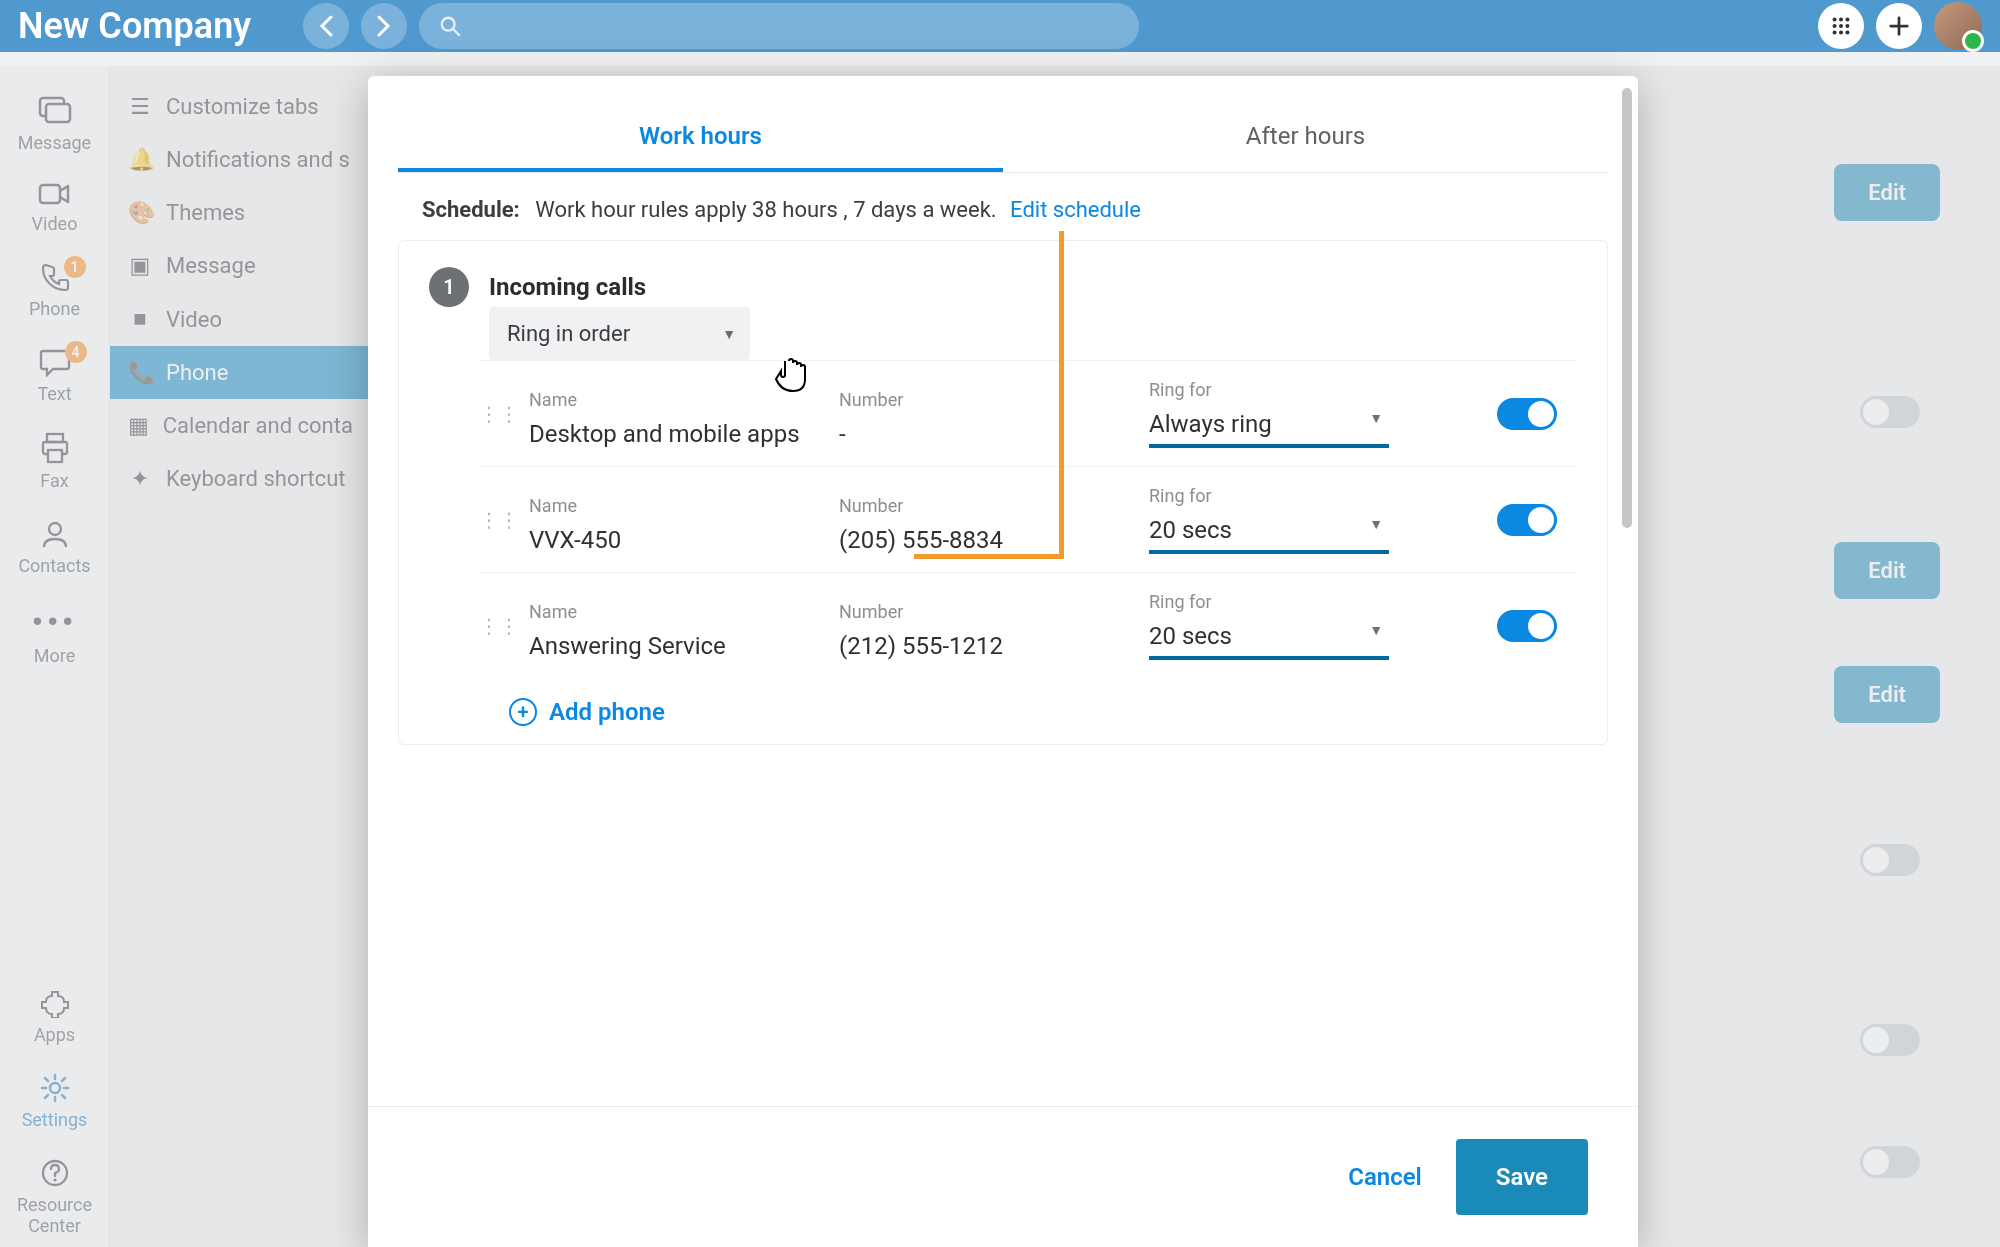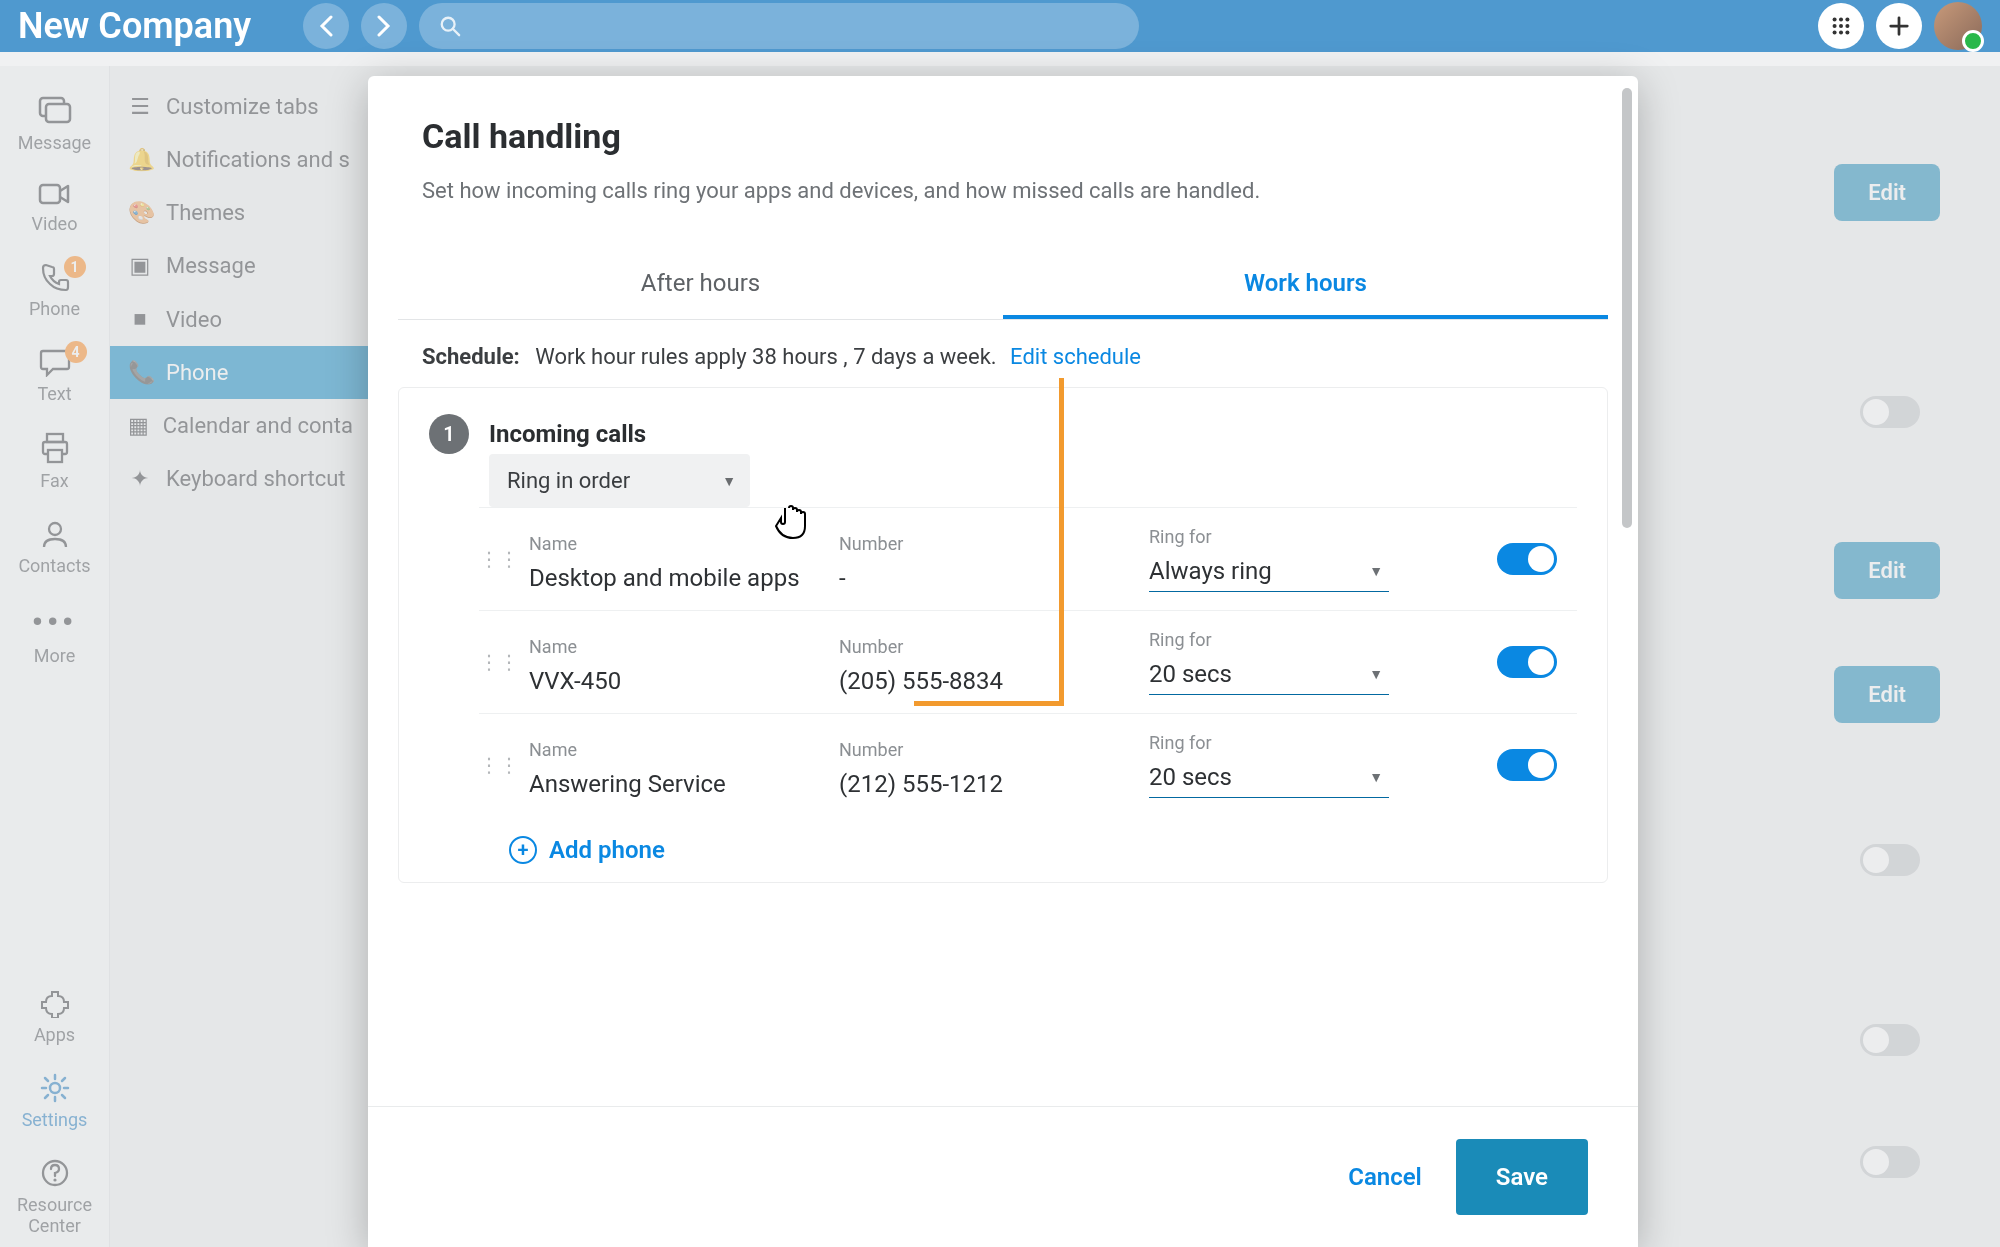--- a/index.html
+++ b/index.html
@@ -64,21 +64,21 @@
 .ringmode { margin-left:60px; background:#f0f1f2; border-radius:4px; padding:14px 120px 14px 18px; font-size:22px; color:#3a3d40; display:inline-block; position:relative; cursor:pointer;}
 .ringmode .chevy{position:absolute;right:14px;top:50%;transform:translateY(-50%);font-size:14px;color:#6a6d70;}
 .cursor { position:absolute; font-size:34px; pointer-events:none;}
 .annot { position:absolute; border:5px solid #f29a2e; border-top:none; border-left:none; }
 
 .device { display:grid; grid-template-columns:50px 310px 310px 240px 1fr; align-items:end; padding:18px 0; border-top:1px solid #eef0f1; margin-left:50px;}
 .device:first-of-type{border-top:1px solid #eef0f1;margin-top:24px;}
 .device .lab{font-size:18px;color:#8b8f93;margin-bottom:10px;}
 .device .val{font-size:24px;color:#2e3134;}
 .device .handle{color:#b4b7ba;font-size:20px;cursor:grab;align-self:center;}
-.device .ringfor{border-bottom:1px solid #0369a1;display:flex;justify-content:space-between;align-items:center;padding-bottom:6px;padding-right:6px;cursor:pointer;}
+.device .ringfor{border-bottom:4px solid #0369a1;display:flex;justify-content:space-between;align-items:flex-start;padding-bottom:6px;padding-right:6px;cursor:pointer;}
 .device .ringfor .dd{font-size:14px;color:#6d7175;}
 .device .tog{align-self:center;justify-self:end;margin-right:20px;}
 
 .addphone { margin:20px 0 0 80px; display:flex; align-items:center; gap:12px; color:#0a88e2; font-size:24px; font-weight:600; cursor:pointer;}
 .addphone .plus{width:28px;height:28px;border:2.5px solid #0a88e2;border-radius:50%;display:flex;align-items:center;justify-content:center;font-size:20px;}
 
 .modal .footer { margin-top:auto; border-top:1px solid #e9ebec; padding:32px 50px; display:flex; justify-content:flex-end; gap:34px; background:#fff;}
 .modal .footer .cancel{color:#0a88e2;font-size:24px;font-weight:600;background:none;border:none;cursor:pointer;}
 .modal .footer .save{background:#1a8bb8;color:#fff;border:none;font-size:24px;font-weight:600;padding:24px 40px;border-radius:4px;cursor:pointer;}
 
@@ -269,27 +269,23 @@
     </div>
   <div class="bgcard" style="top:1080px;right:80px;">
       <div class="toggle"></div>
     </div>
 </div>
 
 <div class="overlay"></div>
 
 <div class="modal">
   <div class="scrollbar"></div>
-  <div class="head">
-    <h1>Call handling</h1>
-    <div class="desc">Set how incoming calls ring your apps and devices, and how missed calls are handled.</div>
-  </div>
   <div class="tabs">
+    <div class="tab active">Work hours</div>
     <div class="tab">After hours</div>
-    <div class="tab active">Work hours</div>
   </div>
   <div class="schedule">
     <b>Schedule:</b>
     <span>Work hour rules apply 38 hours , 7 days a week.</span>
     <a>Edit schedule</a>
   </div>
 
   <div class="panel">
     <div style="display:flex;align-items:center;">
       <span class="stepnum">1</span>

